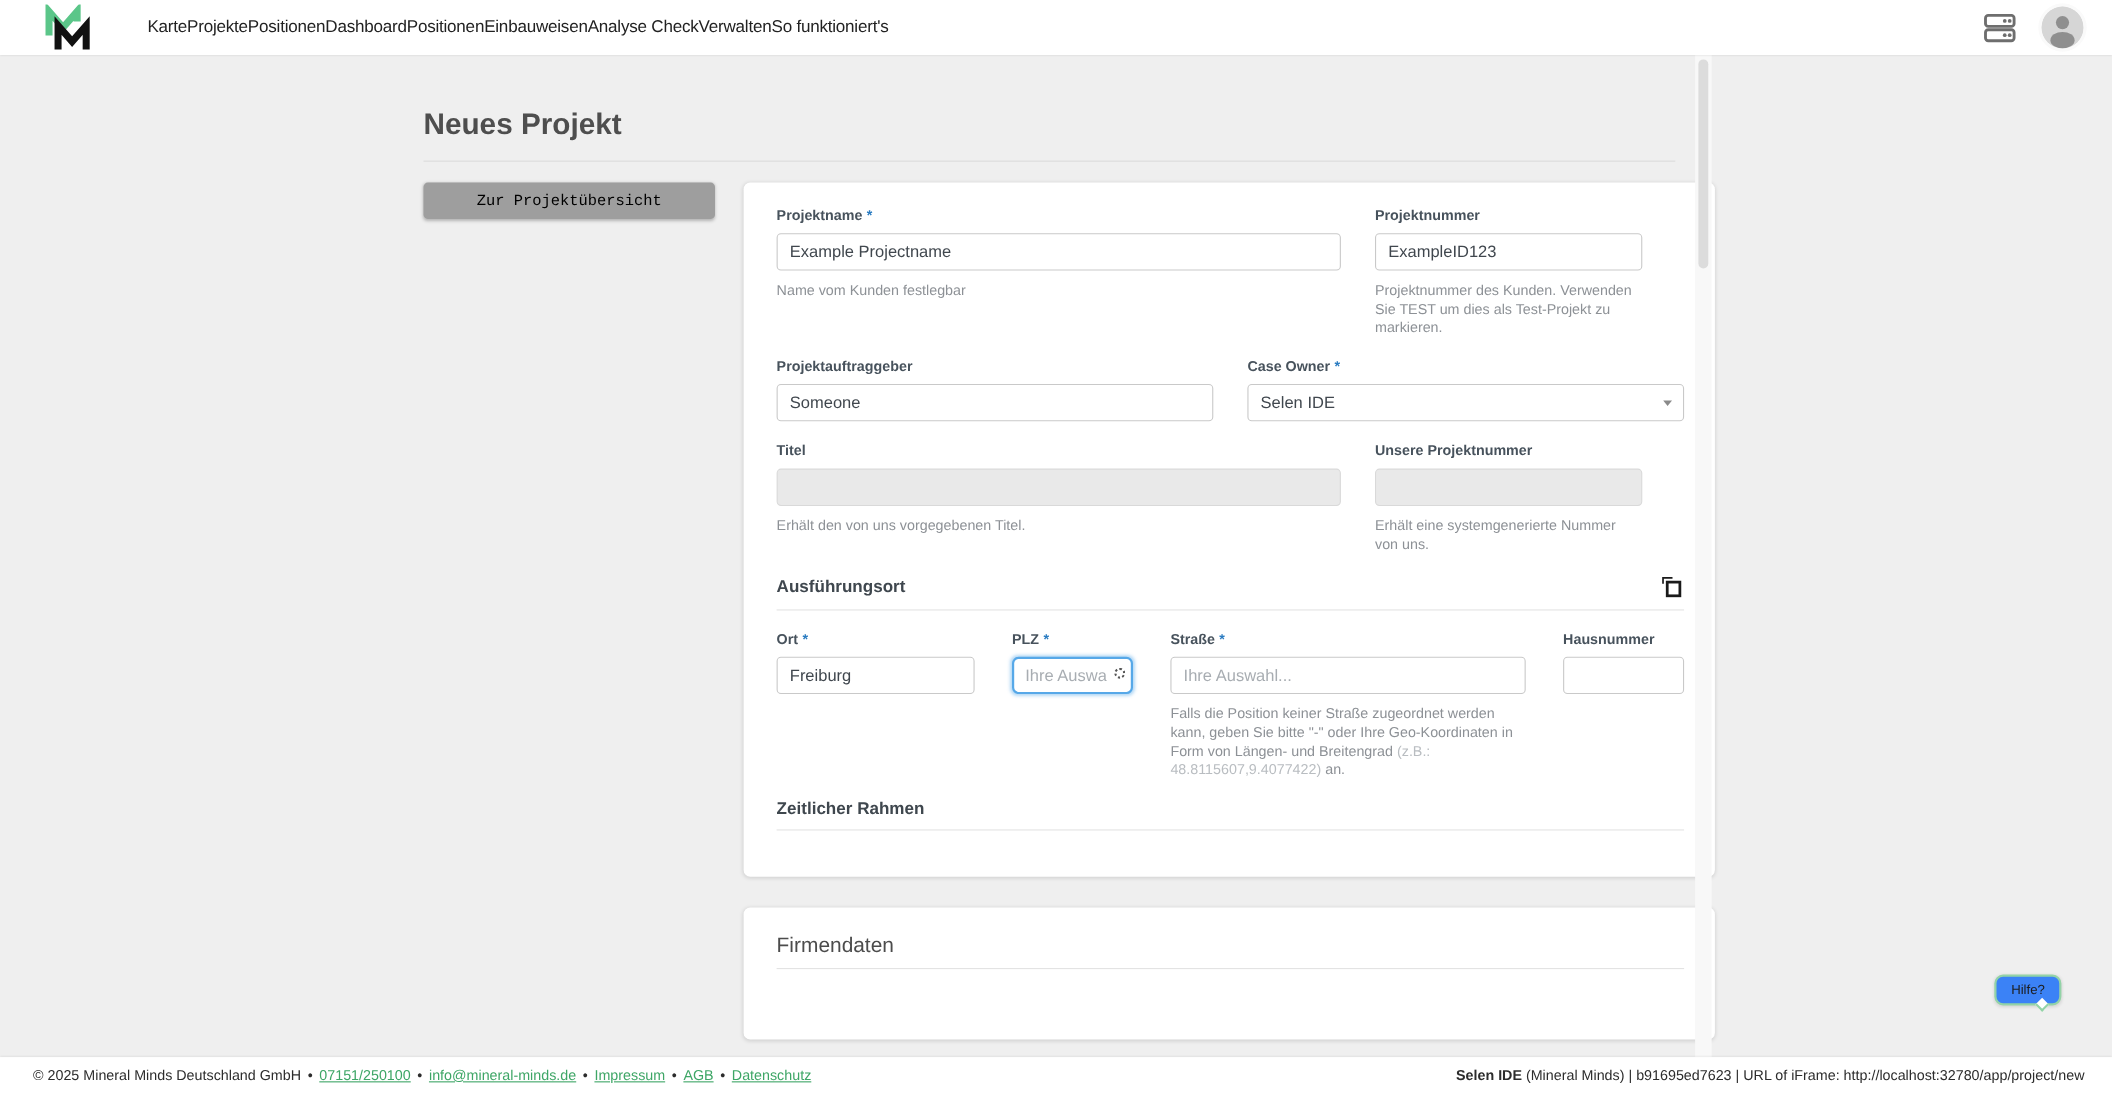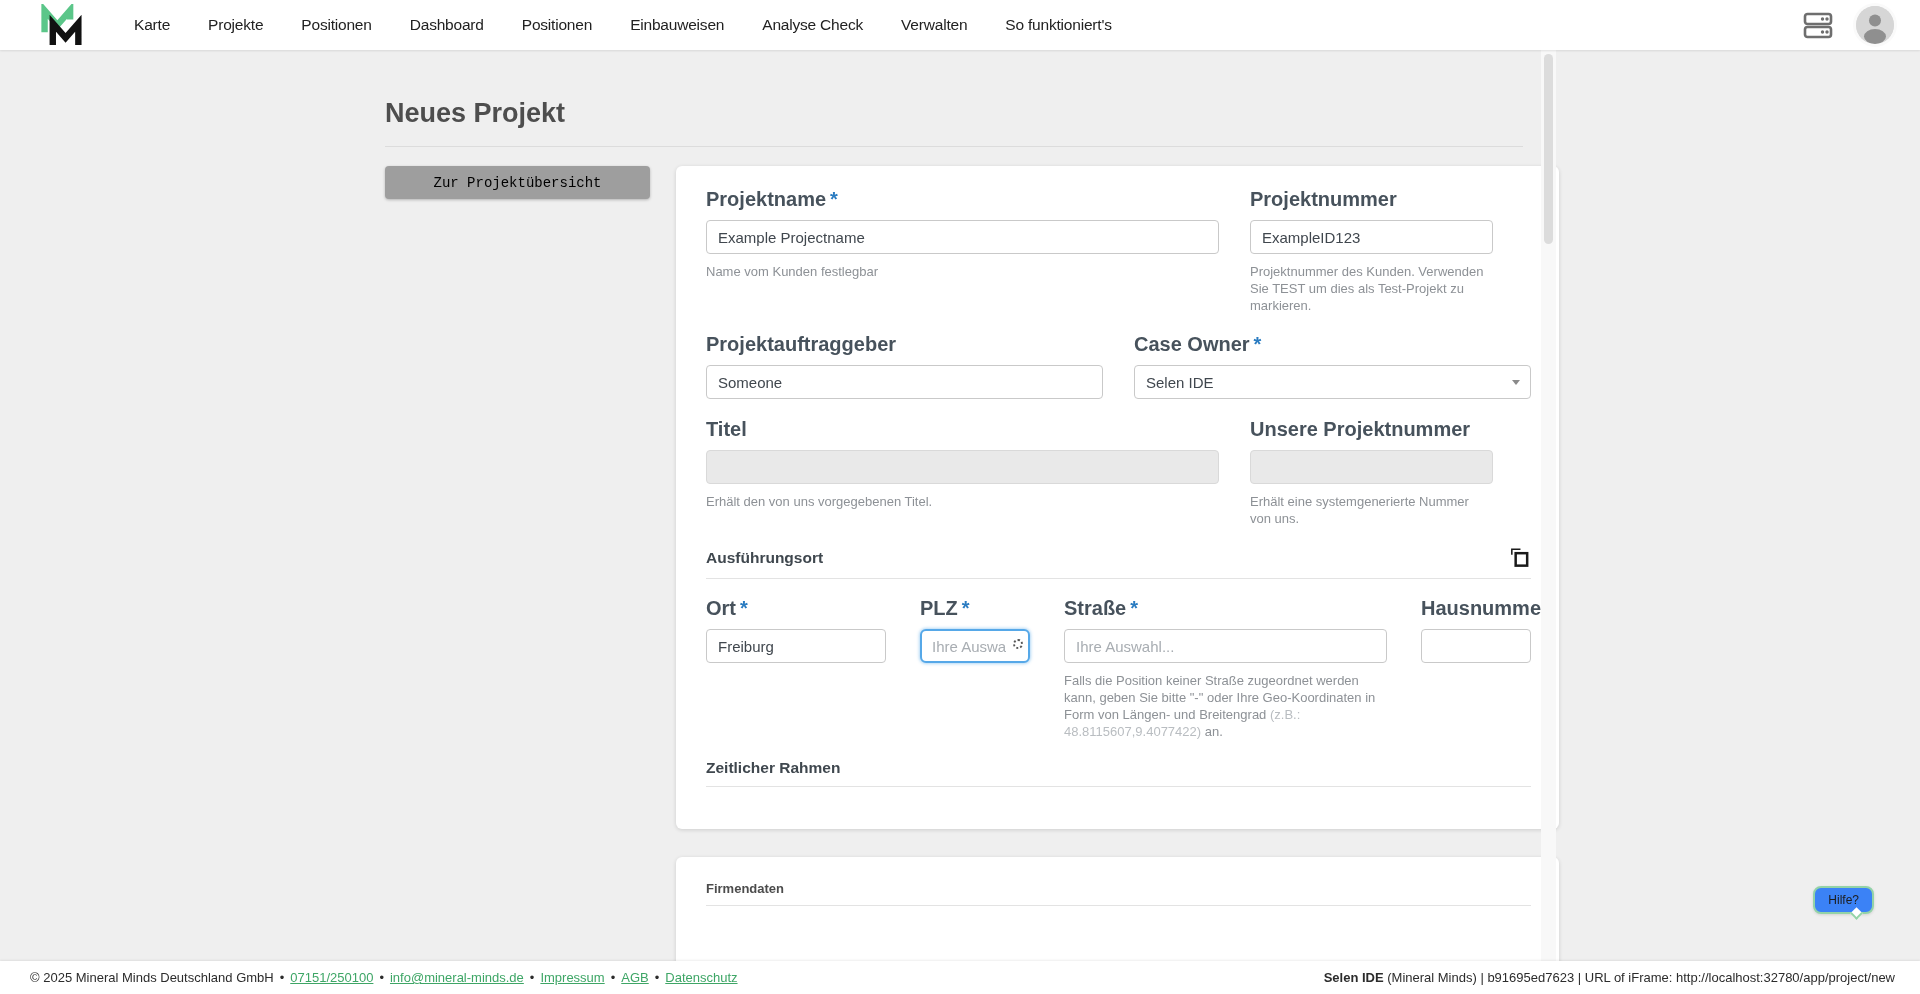--- a/index.html
+++ b/index.html
@@ -13,21 +13,21 @@
 
   
   nav.topbar {
     height: 50px; background: #fff;
     display: flex; align-items: center;
     padding: 0 26px;
     box-shadow: 0 1px 2px rgba(0,0,0,.10);
     position: relative; z-index: 5;
   }
   .logo { width: 46px; height: 42px; margin: 0 50px 0 12px; cursor: pointer; display:flex; align-items:center; }
-  .nav-links { display: flex; align-items: flex-start; gap: 38px; }
+  .nav-links { display: flex; align-items: flex-start; }
   .nav-link {
     font-size: 15.5px; color: #222; text-decoration: none; cursor: pointer;
     letter-spacing: -0.2px; white-space: nowrap;
   }
   .nav-right { margin-left: auto; display: flex; align-items: center; gap: 22px; }
   .nav-icon { cursor: pointer; display: flex; }
   .avatar { width: 38px; height: 38px; border-radius: 50%; background: #d6d6d6; overflow: hidden; cursor: pointer; display:flex; box-shadow: 0 0 0 3px #fafafa; }
 
   
   main { padding: 46px 0 0 385px; }
@@ -49,21 +49,21 @@
     box-shadow: 0 1px 4px rgba(0,0,0,.14);
     padding: 22px 28px 24px 30px;
   }
   .card-firm { margin-top: 28px; min-height: 120px; }
 
   
   .form-row { display: flex; gap: 31px; margin-bottom: 19px; align-items: flex-start; }
   .col-main { width: 513px; flex: none; }
   .col-side { width: 243px; flex: none; }
   .col-half { flex: 1; }
-  label.f-label { display: block; font-size: 20px; font-weight: 700; color: #47525c; margin-bottom: 9px; }
+  label.f-label { display: block; font-size: 13px; font-weight: 700; color: #47525c; margin-bottom: 9px; }
   .req { color: #2b7cc1; margin-left: 4px; font-weight: 700; }
   .t-input {
     width: 100%; height: 34px; border: 1px solid #c9c9c9; border-radius: 4px;
     padding: 0 11px; font-size: 15px; color: #40474e; background: #fff;
     font-family: "Liberation Sans", sans-serif; outline: none;
   }
   .t-input::placeholder { color: #a8adb2; }
   .t-input.disabled { background: #e9e9e9; border-color: #d9d9d9; }
   .helper { font-size: 13px; color: #8d9196; line-height: 17px; margin-top: 9px; }
   .helper .light { color: #b9bdc1; }
@@ -88,21 +88,21 @@
     position: absolute; right: 10px; top: 50%; margin-top: -2px;
     width: 0; height: 0; border-left: 4.5px solid transparent;
     border-right: 4.5px solid transparent; border-top: 5.5px solid #8a8a8a;
   }
 
   .section-head {
     display: flex; justify-content: space-between; align-items: center;
     margin: 8px 0 18px; padding-bottom: 9px; border-bottom: 1px solid #e3e3e3;
   }
   .section-head h2 { font-size: 15.5px; font-weight: 700; color: #3f474e; }
-  .section-head h2.firm-title { font-weight: 700; font-size: 13px; color: #4c4c4c; }
+  .section-head h2.firm-title { font-weight: 400; font-size: 19px; color: #4c4c4c; }
   .icon-btn { background: none; border: none; cursor: pointer; padding: 0; display: flex; }
 
   .row-address { gap: 34px; }
   .w-ort { width: 180px; flex: none; }
   .w-plz { width: 110px; flex: none; }
   .w-str { width: 323px; flex: none; }
   .w-hnr { width: 110px; flex: none; }
 
   
   .scrollbar { position: absolute; top: 50px; bottom: 33px; right: 364px; width: 15px; background: #f8f8f8; }

